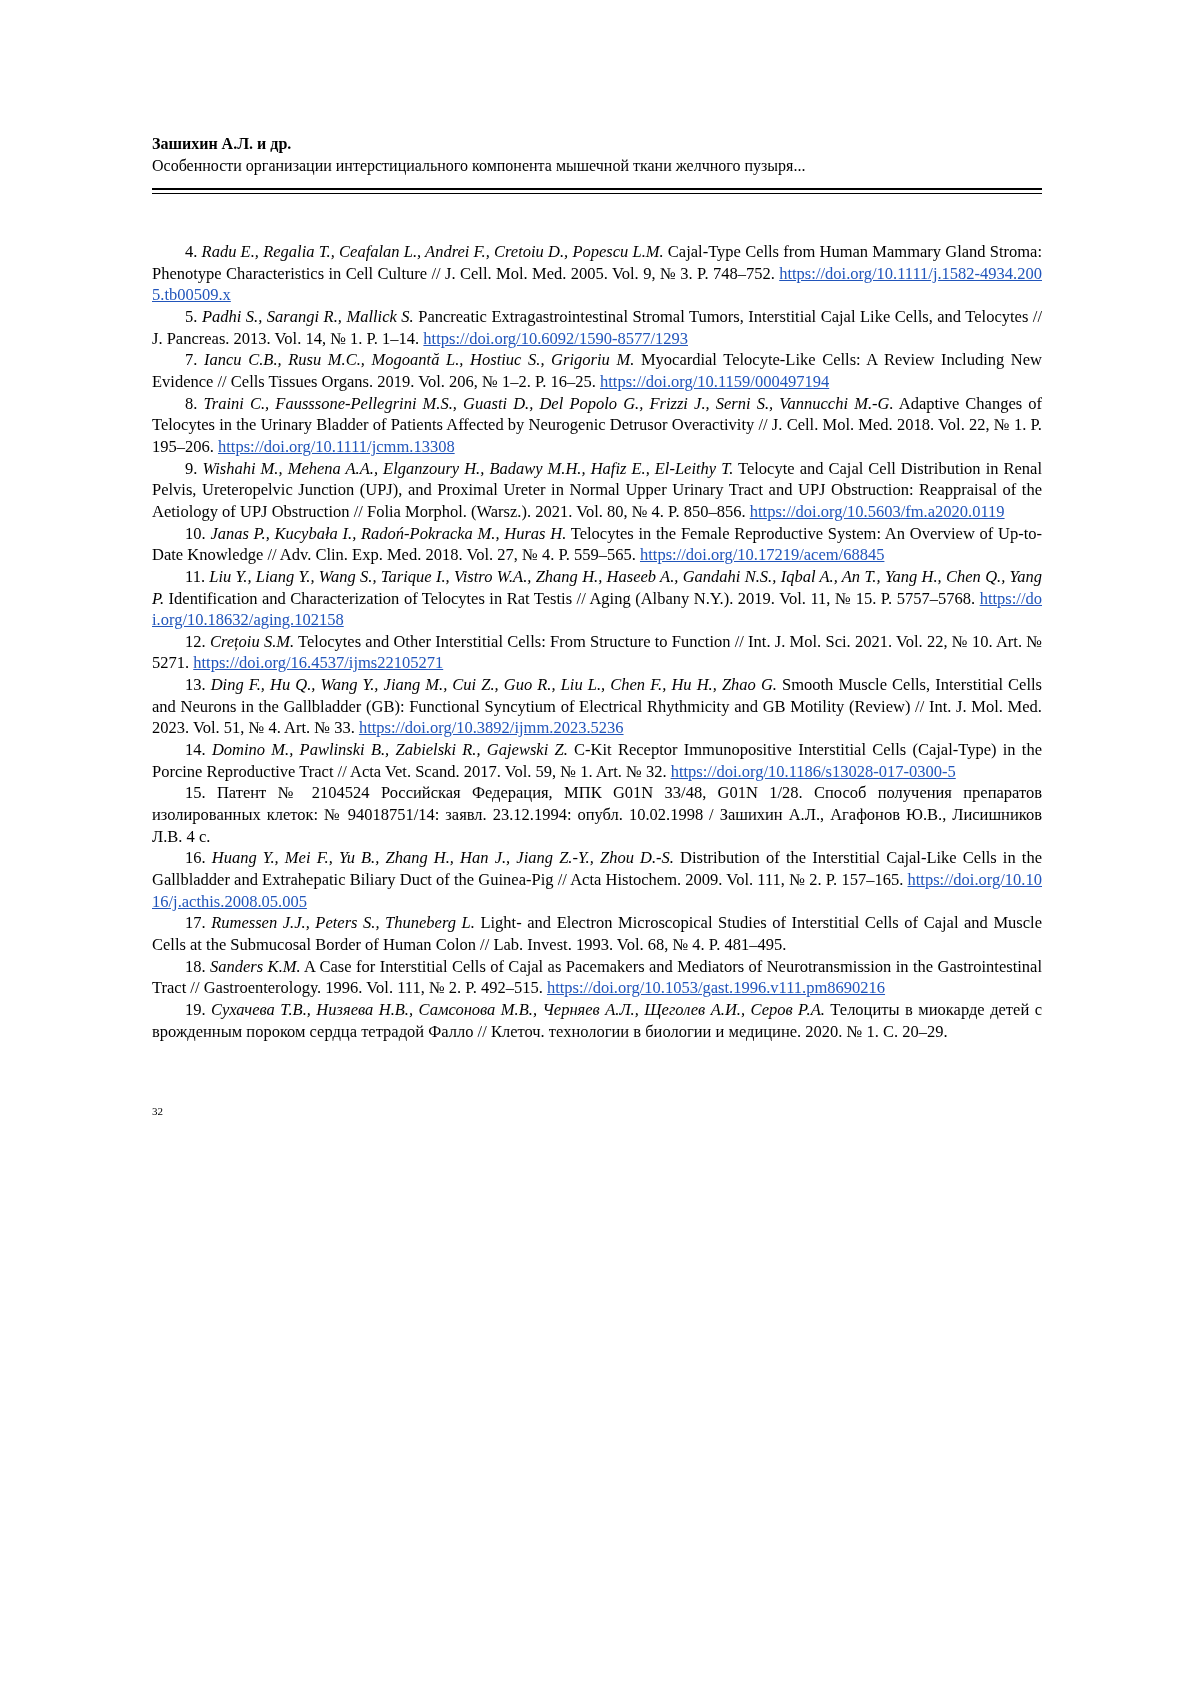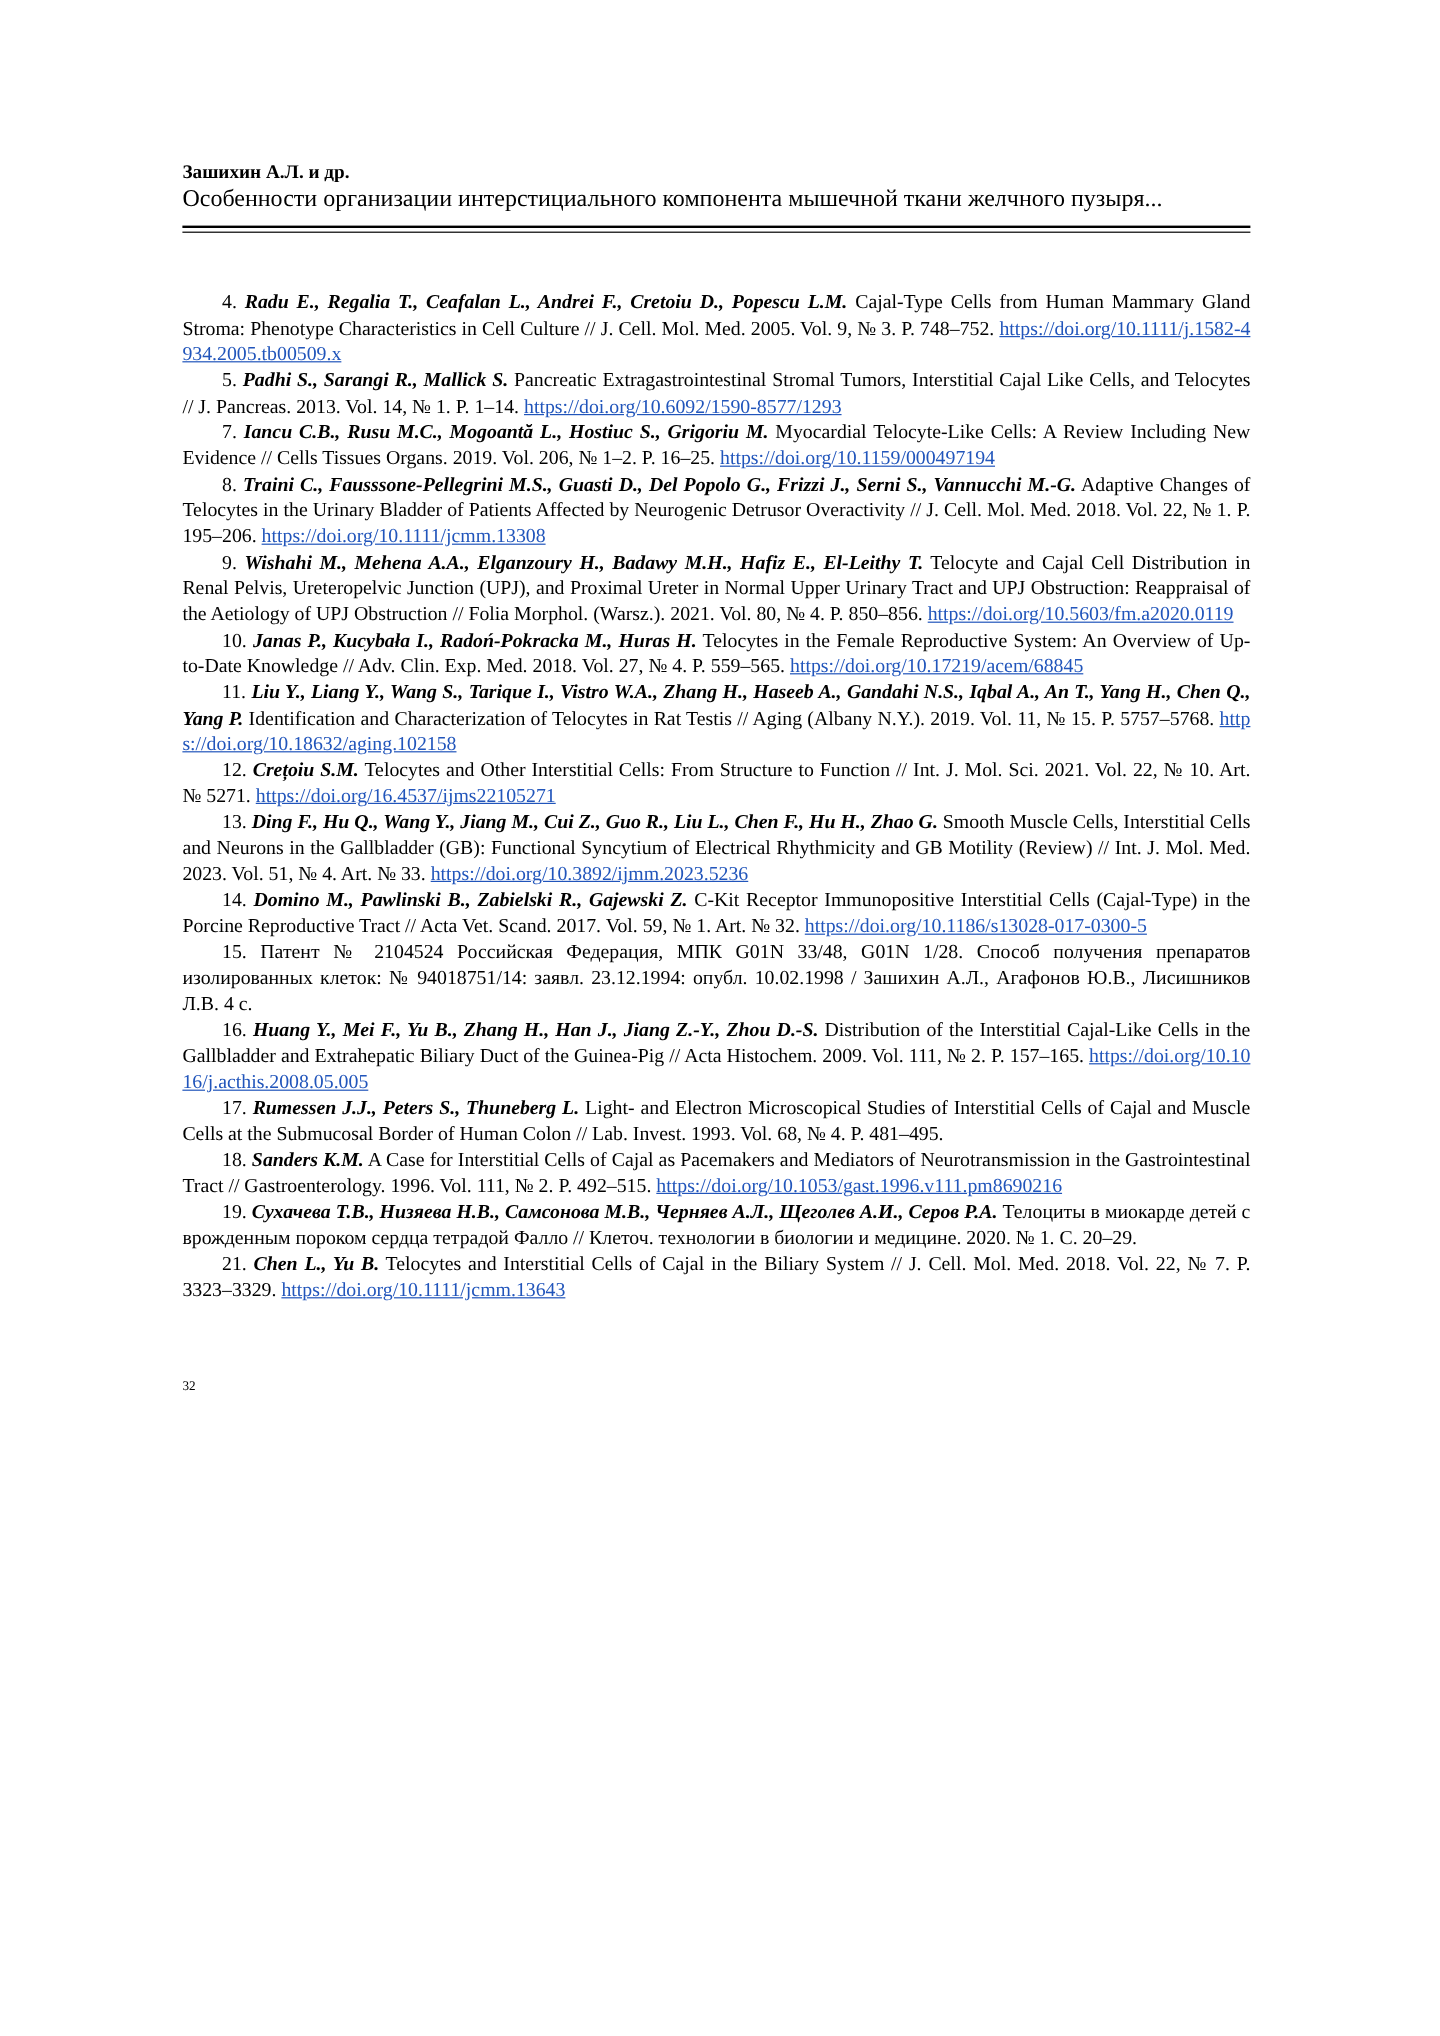--- a/index.html
+++ b/index.html
@@ -18,40 +18,40 @@
     position: relative;
     background: #ffffff;
   }
   .page-header { }
   .header-authors {
     font-weight: bold;
     font-size: 16px;
     line-height: 22px;
   }
   .header-title {
-    font-size: 20px;
+    font-size: 16px;
     line-height: 22px;
   }
   .double-rule {
     margin-top: 11px;
     height: 6px;
     border-top: 2.5px solid #000000;
     border-bottom: 1.3px solid #000000;
   }
   .references {
     margin-top: 47px;
     font-size: 16.5px;
     line-height: 21.65px;
     text-align: justify;
   }
   .ref {
     text-indent: 33px;
     margin: 0;
   }
-  .ref-authors { font-style: italic; font-weight: bold; }
+  .ref-authors { font-style: italic; }
   .ref-text { font-style: normal; }
   .ref-link {
     color: var(--link-color, #2155bb);
     text-decoration: underline;
     word-break: break-all;
   }
   .page-footer {
     margin-top: 58px;
     text-align: left;
     font-size: 11px;
@@ -78,20 +78,19 @@
       <p class="ref"><span class="ref-num">10. </span><span class="ref-authors">Janas P., Kucybała I., Radoń-Pokracka M., Huras H.</span><span class="ref-text"> Telocytes in the Female Reproductive System: An Overview of Up-to-Date Knowledge // Adv. Clin. Exp. Med. 2018. Vol. 27, № 4. P. 559–565. </span><a class="ref-link" href="#">https://doi.org/10.17219/acem/68845</a></p>
       <p class="ref"><span class="ref-num">11. </span><span class="ref-authors">Liu Y., Liang Y., Wang S., Tarique I., Vistro W.A., Zhang H., Haseeb A., Gandahi N.S., Iqbal A., An T., Yang H., Chen Q., Yang P.</span><span class="ref-text"> Identification and Characterization of Telocytes in Rat Testis // Aging (Albany N.Y.). 2019. Vol. 11, № 15. P. 5757–5768. </span><a class="ref-link" href="#">https://doi.org/10.18632/aging.102158</a></p>
       <p class="ref"><span class="ref-num">12. </span><span class="ref-authors">Crețoiu S.M.</span><span class="ref-text"> Telocytes and Other Interstitial Cells: From Structure to Function // Int. J. Mol. Sci. 2021. Vol. 22, № 10. Art. № 5271. </span><a class="ref-link" href="#">https://doi.org/16.4537/ijms22105271</a></p>
       <p class="ref"><span class="ref-num">13. </span><span class="ref-authors">Ding F., Hu Q., Wang Y., Jiang M., Cui Z., Guo R., Liu L., Chen F., Hu H., Zhao G.</span><span class="ref-text"> Smooth Muscle Cells, Interstitial Cells and Neurons in the Gallbladder (GB): Functional Syncytium of Electrical Rhythmicity and GB Motility (Review) // Int. J. Mol. Med. 2023. Vol. 51, № 4. Art. № 33. </span><a class="ref-link" href="#">https://doi.org/10.3892/ijmm.2023.5236</a></p>
       <p class="ref"><span class="ref-num">14. </span><span class="ref-authors">Domino M., Pawlinski B., Zabielski R., Gajewski Z.</span><span class="ref-text"> C-Kit Receptor Immunopositive Interstitial Cells (Cajal-Type) in the Porcine Reproductive Tract // Acta Vet. Scand. 2017. Vol. 59, № 1. Art. № 32. </span><a class="ref-link" href="#">https://doi.org/10.1186/s13028-017-0300-5</a></p>
       <p class="ref"><span class="ref-num">15. </span><span class="ref-text">Патент № 2104524 Российская Федерация, МПК G01N 33/48, G01N 1/28. Способ получения препаратов изолированных клеток: № 94018751/14: заявл. 23.12.1994: опубл. 10.02.1998 / Зашихин А.Л., Агафонов Ю.В., Лисишников Л.В. 4 с.</span></p>
       <p class="ref"><span class="ref-num">16. </span><span class="ref-authors">Huang Y., Mei F., Yu B., Zhang H., Han J., Jiang Z.-Y., Zhou D.-S.</span><span class="ref-text"> Distribution of the Interstitial Cajal-Like Cells in the Gallbladder and Extrahepatic Biliary Duct of the Guinea-Pig // Acta Histochem. 2009. Vol. 111, № 2. P. 157–165. </span><a class="ref-link" href="#">https://doi.org/10.1016/j.acthis.2008.05.005</a></p>
       <p class="ref"><span class="ref-num">17. </span><span class="ref-authors">Rumessen J.J., Peters S., Thuneberg L.</span><span class="ref-text"> Light- and Electron Microscopical Studies of Interstitial Cells of Cajal and Muscle Cells at the Submucosal Border of Human Colon // Lab. Invest. 1993. Vol. 68, № 4. P. 481–495.</span></p>
       <p class="ref"><span class="ref-num">18. </span><span class="ref-authors">Sanders K.M.</span><span class="ref-text"> A Case for Interstitial Cells of Cajal as Pacemakers and Mediators of Neurotransmission in the Gastrointestinal Tract // Gastroenterology. 1996. Vol. 111, № 2. P. 492–515. </span><a class="ref-link" href="#">https://doi.org/10.1053/gast.1996.v111.pm8690216</a></p>
       <p class="ref"><span class="ref-num">19. </span><span class="ref-authors">Сухачева Т.В., Низяева Н.В., Самсонова М.В., Черняев А.Л., Щеголев А.И., Серов Р.А.</span><span class="ref-text"> Телоциты в миокарде детей с врожденным пороком сердца тетрадой Фалло // Клеточ. технологии в биологии и медицине. 2020. № 1. С. 20–29.</span></p>
-      <p class="ref"><span class="ref-num">21. </span><span class="ref-authors">Chen L., Yu B.</span><span class="ref-text"> Telocytes and Interstitial Cells of Cajal in the Biliary System // J. Cell. Mol. Med. 2018. Vol. 22, № 7. P. 3323–3329. </span><a class="ref-link" href="#">https://doi.org/10.1111/jcmm.13643</a></p>
     </main>
 
   <footer class="page-footer">
     <span class="page-number">32</span>
   </footer>
 
 </div>
 
 </body></html>

